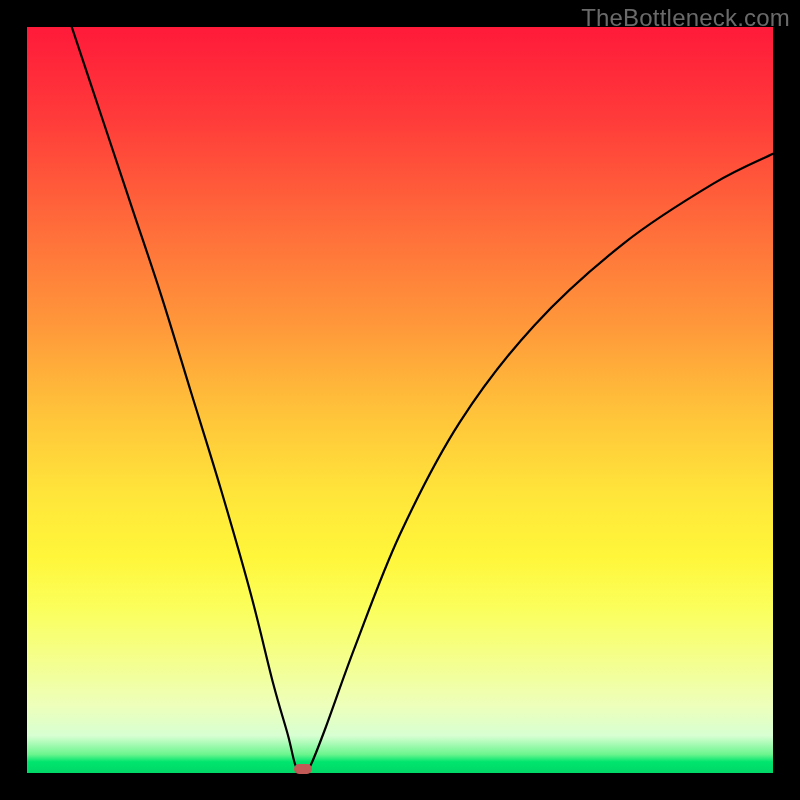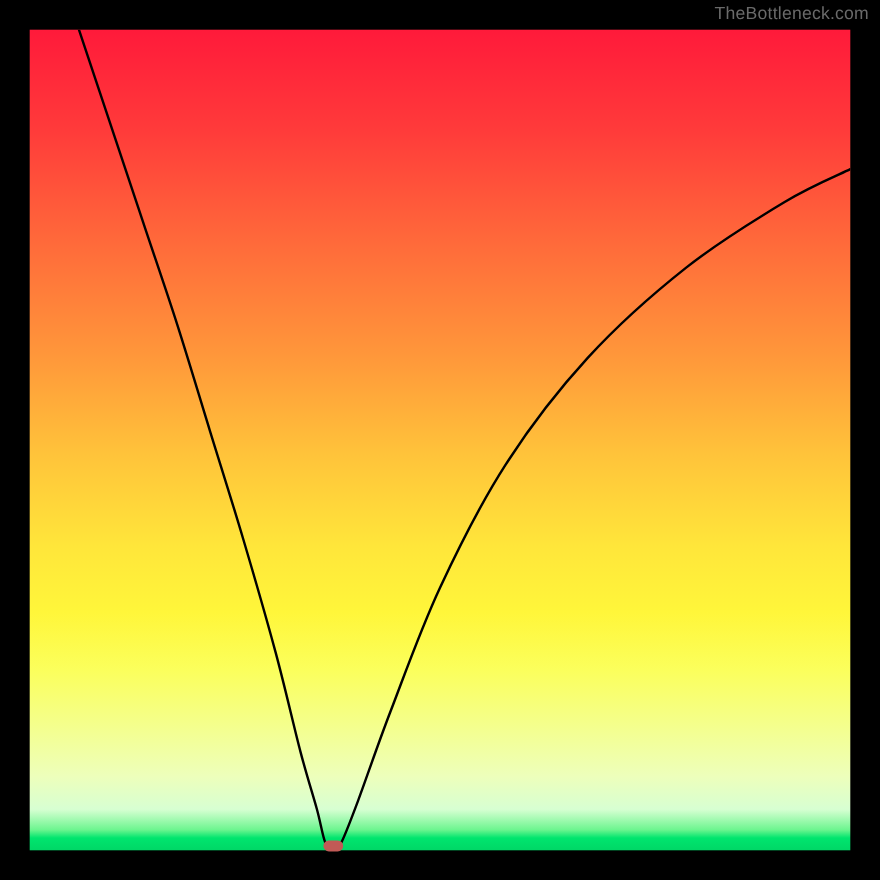--- a/index.html
+++ b/index.html
@@ -32,21 +32,21 @@
       #6cf58f 97.5%,
       #00e56e 98.5%,
       #00d766 100%
     );
   }
   .watermark {
     position: absolute;
     top: 4px;
     right: 10px;
     color: #6a6a6a;
-    font-size: 16px;
+    font-size: 24px;
     font-weight: 500;
     letter-spacing: 0.2px;
     z-index: 5;
     user-select: none;
   }
   svg.curve {
     position: absolute;
     left: 0;
     top: 0;
     width: 746px;

